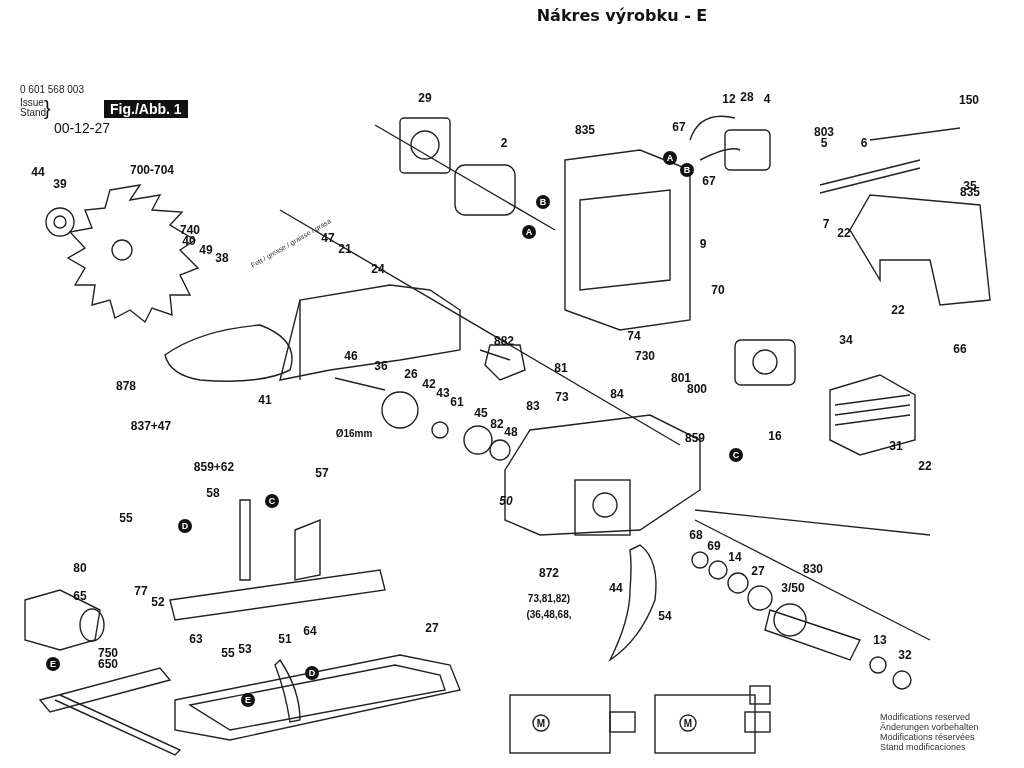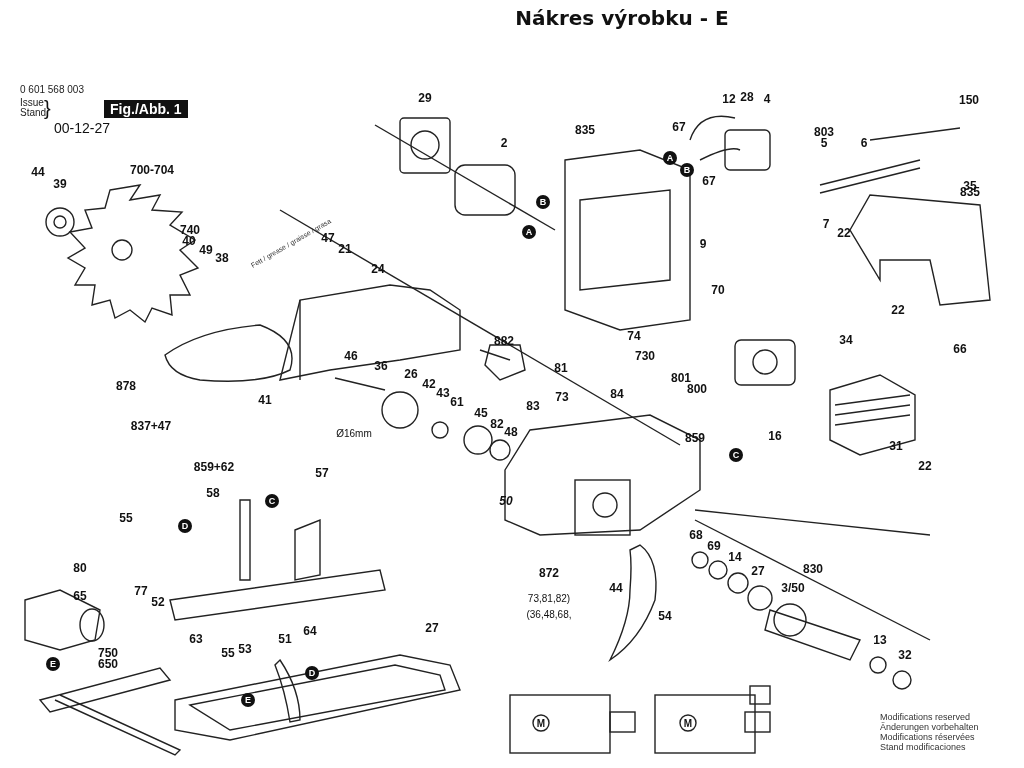--- a/index.html
+++ b/index.html
@@ -1,25 +1,25 @@
 <!DOCTYPE html>
 <html><head>
 <meta charset="utf-8">
 <style>
   html,body{margin:0;padding:0;background:#fff;}
   body{width:1024px;height:768px;position:relative;overflow:hidden;font-family:"Liberation Sans",sans-serif;color:#111;}
-  .title{position:absolute;left:0;width:1024px;top:6px;text-align:center;font-family:"DejaVu Sans",sans-serif;font-weight:bold;font-size:20px;padding-left:220px;box-sizing:border-box;}
+  .title{position:absolute;left:0;width:1024px;top:6px;text-align:center;font-family:"DejaVu Sans",sans-serif;font-weight:bold;font-size:16px;padding-left:220px;box-sizing:border-box;}
   .meta{position:absolute;left:20px;top:84px;font-size:10px;line-height:12px;color:#222;}
   .issue{position:absolute;left:20px;top:98px;font-size:10px;line-height:10px;color:#222;}
   .brace{position:absolute;left:44px;top:98px;font-size:20px;line-height:20px;}
   .date{position:absolute;left:54px;top:120px;font-size:14px;}
   .fig{position:absolute;left:104px;top:100px;background:#111;color:#fff;font-weight:bold;font-size:14px;padding:1px 6px;}
   #drawing{position:absolute;left:0;top:0;}
   .lbl{position:absolute;font-weight:bold;font-size:12px;color:#111;white-space:nowrap;transform:translate(-50%,-50%);}
-  .lbl.sub{font-weight:normal;font-size:10px;}
+  .lbl.sub{font-weight:bold;font-size:10px;}
   .mark{position:absolute;width:14px;height:14px;border-radius:50%;background:#111;color:#fff;font-size:9px;font-weight:bold;text-align:center;line-height:14px;transform:translate(-50%,-50%);}
   .note{position:absolute;left:880px;top:712px;font-size:9px;line-height:10px;color:#333;}
 </style>
 </head>
 <body>
 
 <div class="title">Nákres výrobku - E</div>
 <div class="meta">0 601 568 003</div>
 <div class="issue">
   <div>Issue</div>

